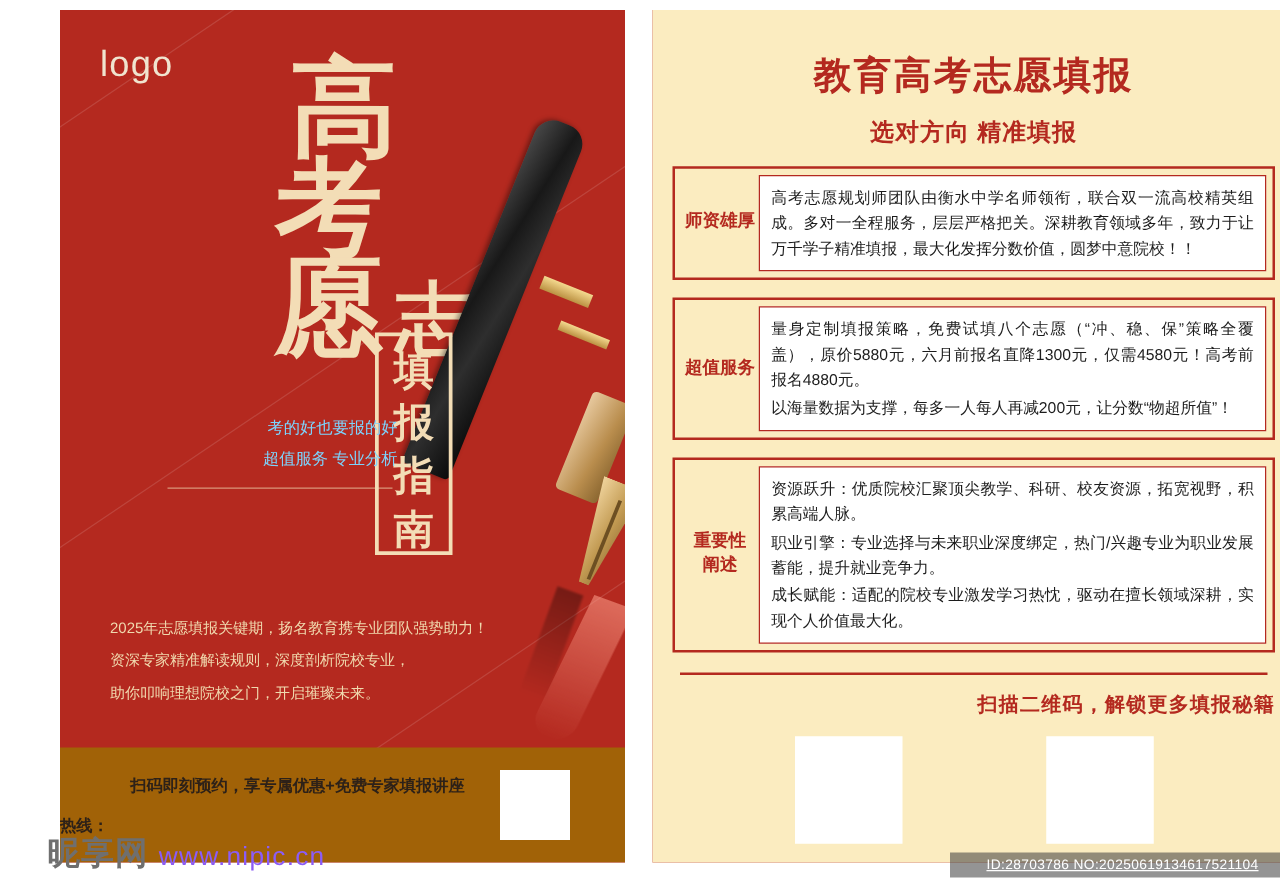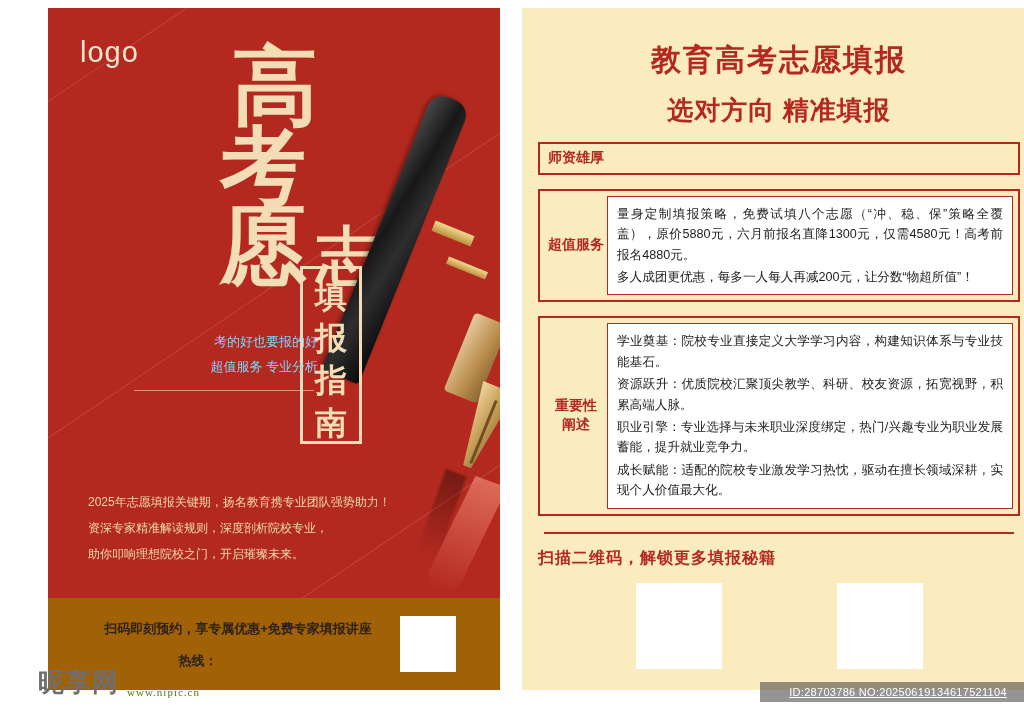--- a/index.html
+++ b/index.html
@@ -184,21 +184,20 @@
     width: 380px;
     text-align: center;
     color: #2d2118;
     font-size: 13px;
     font-weight: bold;
   }
   .strip-line2 {
     position: absolute;
     left: 0; top: 54px;
     width: 300px;
-    text-align: center;
     color: #2d2118;
     font-size: 13px;
     font-weight: bold;
   }
   .qr-left {
     position: absolute;
     right: 44px; top: 18px;
     width: 56px; height: 56px;
     background: #ffffff;
   }
@@ -225,21 +224,21 @@
     font-weight: bold;
     font-size: 30px;
     letter-spacing: 2px;
   }
   .r-subtitle {
     margin-top: 12px;
     text-align: center;
     color: #b4291f;
     font-family: "Liberation Serif", serif;
     font-weight: bold;
-    font-size: 26px;
+    font-size: 19px;
     letter-spacing: 1px;
   }
   .sec {
     margin-top: 14px;
     border: 2px solid #b4291f;
     display: flex;
     align-items: stretch;
     padding: 5px;
   }
   .sec-label {
@@ -268,21 +267,21 @@
   .sec-body p { margin: 0; }
   .sec-body p + p { margin-top: 2px; }
 
   .r-divider {
     margin: 16px 6px 0 6px;
     height: 2px;
     background: #b4291f;
   }
   .scan-text {
     margin-top: 14px;
-    text-align: left;
+    text-align: right;
     color: #b4291f;
     font-weight: bold;
     font-size: 16px;
     letter-spacing: 1px;
   }
   .qr-row {
     margin-top: 14px;
     display: flex;
     justify-content: space-around;
     padding: 0 40px;
@@ -313,25 +312,24 @@
     gap: 8px;
   }
   .wm-cn {
     color: #6f6f6f;
     font-family: Liberation Mono, monospace;
     font-size: 26px;
     font-weight: bold;
     letter-spacing: 1px;
   }
   .wm-url {
-    color: #4d7c0f;
-    font-size: 11px;
+    color: #8b5cf6;
+    font-size: 21px;
     letter-spacing: 1px;
     padding-bottom: 2px;
-    font-family: Liberation Serif, serif;
   }
 </style>
 </head>
 <body>
 
 <div id="page">
 
   <div class="poster-left">
     <div class="diag diag1"></div>
     <div class="diag diag2"></div>
@@ -386,39 +384,41 @@
   </div>
 
   <div class="poster-right">
     <div class="inner-card">
 
       <div class="r-title">教育高考志愿填报</div>
       <div class="r-subtitle">选对方向   精准填报</div>
 
       <div class="sec">
         <div class="sec-label">师资雄厚</div>
+        <div class="sec-body">
+          <p>高考志愿规划师团队由衡水中学名师领衔，联合双一流高校精英组成。多对一全程服务，层层严格把关。深耕教育领域多年，致力于让万千学子精准填报，最大化发挥分数价值，圆梦中意院校！！</p>
+        </div>
       </div>
 
       <div class="sec">
         <div class="sec-label">超值服务</div>
         <div class="sec-body">
           <p>量身定制填报策略，免费试填八个志愿（“冲、稳、保”策略全覆盖），原价5880元，六月前报名直降1300元，仅需4580元！高考前报名4880元。</p>
-          <p>多人成团更优惠，每多一人每人再减200元，让分数“物超所值”！</p>
+          <p>以海量数据为支撑，每多一人每人再减200元，让分数“物超所值”！</p>
         </div>
       </div>
 
       <div class="sec">
         <div class="sec-label">
           <div>
             <div>重要性</div>
             <div>阐述</div>
           </div>
         </div>
         <div class="sec-body">
-          <p>学业奠基：院校专业直接定义大学学习内容，构建知识体系与专业技能基石。</p>
           <p>资源跃升：优质院校汇聚顶尖教学、科研、校友资源，拓宽视野，积累高端人脉。</p>
           <p>职业引擎：专业选择与未来职业深度绑定，热门/兴趣专业为职业发展蓄能，提升就业竞争力。</p>
           <p>成长赋能：适配的院校专业激发学习热忱，驱动在擅长领域深耕，实现个人价值最大化。</p>
         </div>
       </div>
 
       <div class="r-divider"></div>
 
       <div class="scan-text">扫描二维码，解锁更多填报秘籍</div>
 

